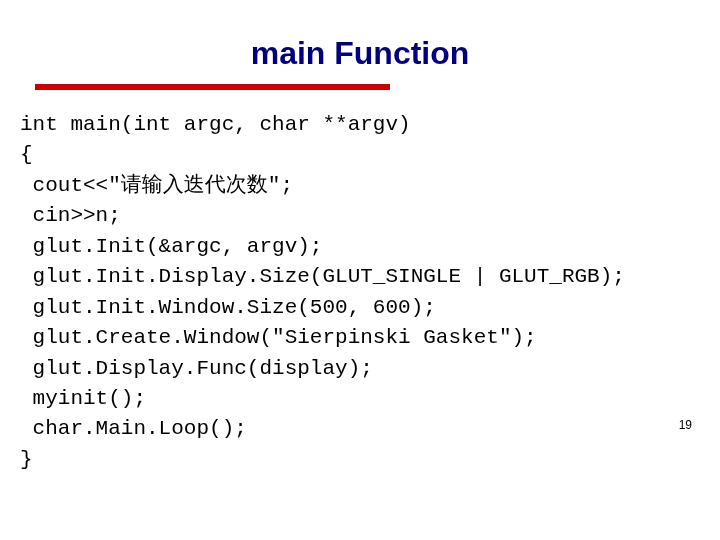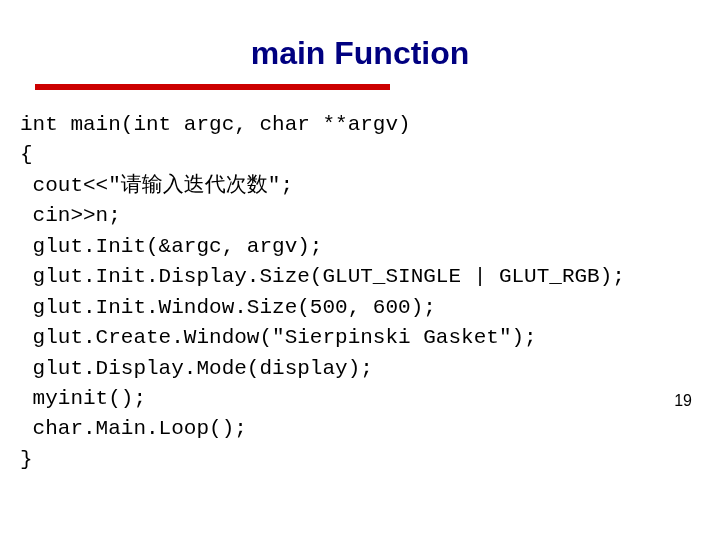--- a/index.html
+++ b/index.html
@@ -35,38 +35,38 @@
   .code {
     font-family: "Courier New", Courier, monospace;
     font-size: 21px;
     line-height: 1.45;
     white-space: pre;
     color: #000;
     margin-left: 0;
   }
   .page-num {
     position: absolute;
-    bottom: 26px;
+    bottom: 4px;
     right: 28px;
-    font-size: 16px;
+    font-size: 12px;
     color: #000;
   }
 </style>
 </head>
 <body>
 
 <div class="slide">
   <div class="title">main Function</div>
   <div class="hr-line"></div>
   <div class="code"><span>int main(int argc, char **argv)</span>
 <span>{</span>
 <span> cout&lt;&lt;"请输入迭代次数";</span>
 <span> cin&gt;&gt;n;</span>
 <span> glut.Init(&amp;argc, argv);</span>
 <span> glut.Init.Display.Size(GLUT_SINGLE | GLUT_RGB);</span>
 <span> glut.Init.Window.Size(500, 600);</span>
 <span> glut.Create.Window("Sierpinski Gasket");</span>
-<span> glut.Display.Mode(display);</span>
+<span> glut.Display.Func(display);</span>
 <span> myinit();</span>
 <span> char.Main.Loop();</span>
 <span>}</span></div>
   <div class="page-num">19</div>
 </div>
 
 </body></html>

